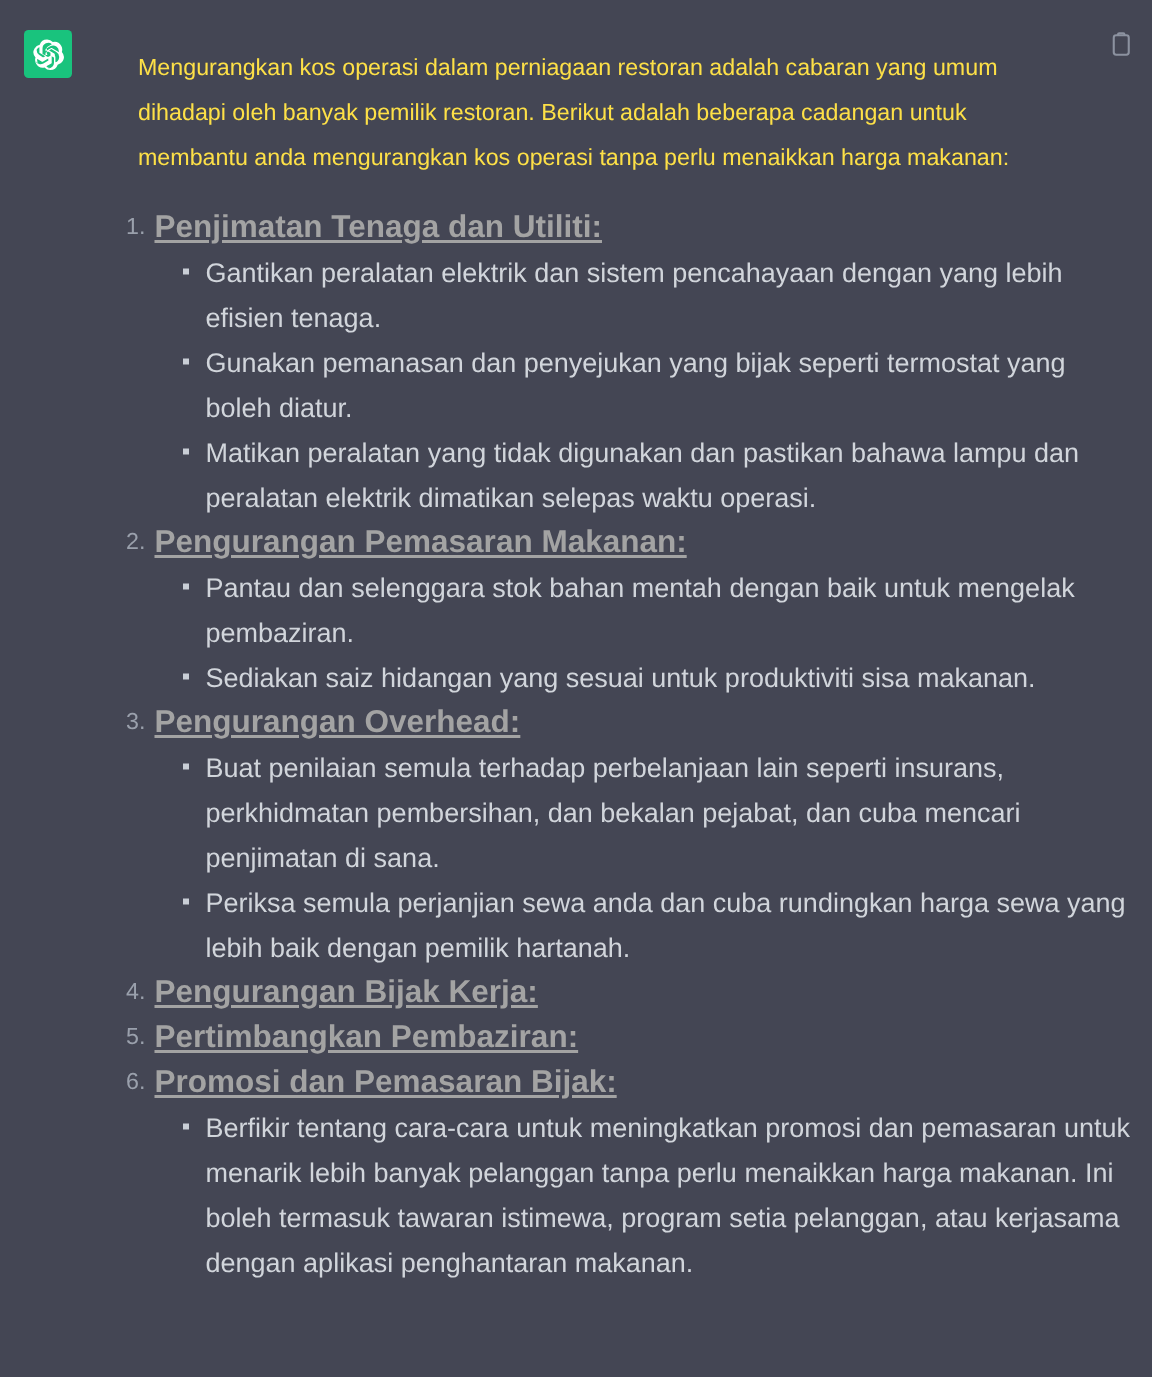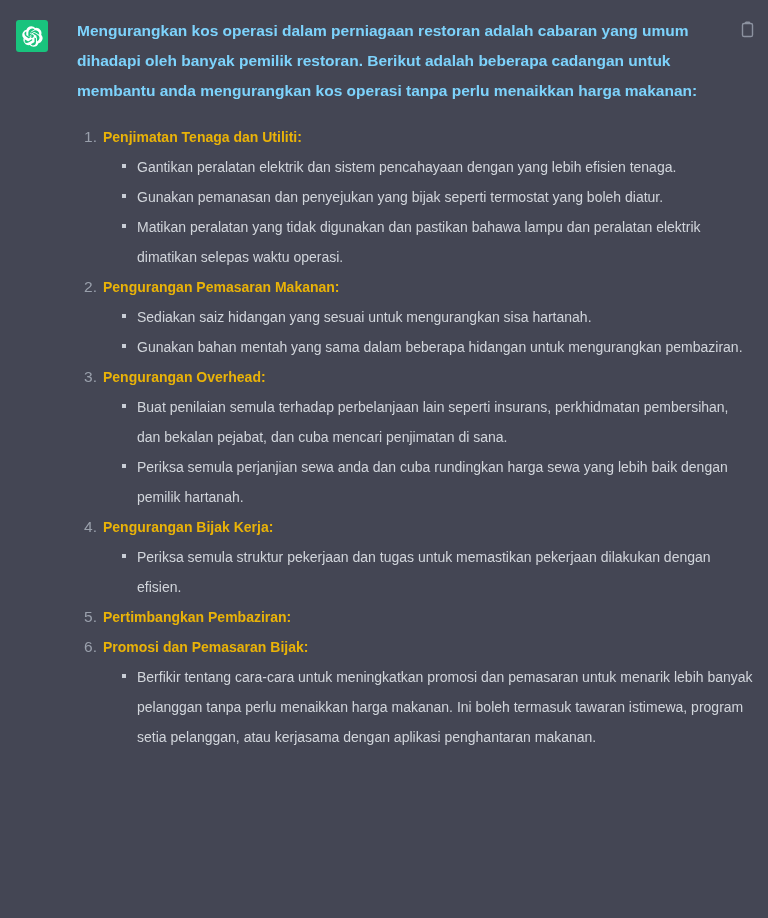--- a/index.html
+++ b/index.html
@@ -46,25 +46,24 @@
   .content {
     flex: 1;
     margin-left: 29px;
     margin-right: 0;
     font-size: 15.5px;
     line-height: 30px;
     color: #d1d5db;
   }
 
   .intro-paragraph {
-    margin: 0;
+    margin: 15px;
     padding-right: 24px;
     max-width: 666px;
-    color: #7dd3fc;
-    font-weight: bold;
+    color: #fde047;
   }
 
   .copy-btn {
     position: absolute;
     top: 21px;
     right: 10px;
     width: 22px;
     height: 24px;
     display: flex;
     align-items: flex-start;
@@ -94,36 +93,37 @@
     top: 0;
     width: 20px;
     text-align: right;
     color: #9aa0ac;
     font-size: 15.5px;
     line-height: 30px;
   }
 
   .step-title {
     font-weight: bold;
-    color: #eab308;
-    font-size: 14px;
+    color: #a3a3a3;
+    font-size: 21px;
     line-height: 30px;
     display: block;
+    text-decoration: underline;
   }
 
   ul.subs {
     list-style: none;
     margin: 0;
     padding: 0 0 0 17px;
   }
   ul.subs > li {
     position: relative;
     padding-left: 17px;
     color: #d1d5db;
-    font-size: 14px;
+    font-size: 18px;
     line-height: 30px;
     max-width: 630px;
   }
   ul.subs > li::before {
     content: "";
     position: absolute;
     left: 2px;
     top: 12px;
     width: 4px;
     height: 4px;
@@ -166,37 +166,36 @@
           <ul class="subs">
             <li>Gantikan peralatan elektrik dan sistem pencahayaan dengan yang lebih efisien tenaga.</li>
             <li>Gunakan pemanasan dan penyejukan yang bijak seperti termostat yang boleh diatur.</li>
             <li>Matikan peralatan yang tidak digunakan dan pastikan bahawa lampu dan peralatan elektrik dimatikan selepas waktu operasi.</li>
           </ul>
         </li>
 
         <li>
           <span class="step-title">Pengurangan Pemasaran Makanan:</span>
           <ul class="subs">
-            <li>Sediakan saiz hidangan yang sesuai untuk mengurangkan sisa hartanah.</li>
-            <li>Gunakan bahan mentah yang sama dalam beberapa hidangan untuk mengurangkan pembaziran.</li>
+            <li>Pantau dan selenggara stok bahan mentah dengan baik untuk mengelak pembaziran.</li>
+            <li>Sediakan saiz hidangan yang sesuai untuk produktiviti sisa makanan.</li>
           </ul>
         </li>
 
         <li>
           <span class="step-title">Pengurangan Overhead:</span>
           <ul class="subs">
             <li>Buat penilaian semula terhadap perbelanjaan lain seperti insurans, perkhidmatan pembersihan, dan bekalan pejabat, dan cuba mencari penjimatan di sana.</li>
             <li>Periksa semula perjanjian sewa anda dan cuba rundingkan harga sewa yang lebih baik dengan pemilik hartanah.</li>
           </ul>
         </li>
 
         <li>
           <span class="step-title">Pengurangan Bijak Kerja:</span>
           <ul class="subs">
-            <li>Periksa semula struktur pekerjaan dan tugas untuk memastikan pekerjaan dilakukan dengan efisien.</li>
           </ul>
         </li>
 
         <li>
           <span class="step-title">Pertimbangkan Pembaziran:</span>
         </li>
 
         <li>
           <span class="step-title">Promosi dan Pemasaran Bijak:</span>
           <ul class="subs">

